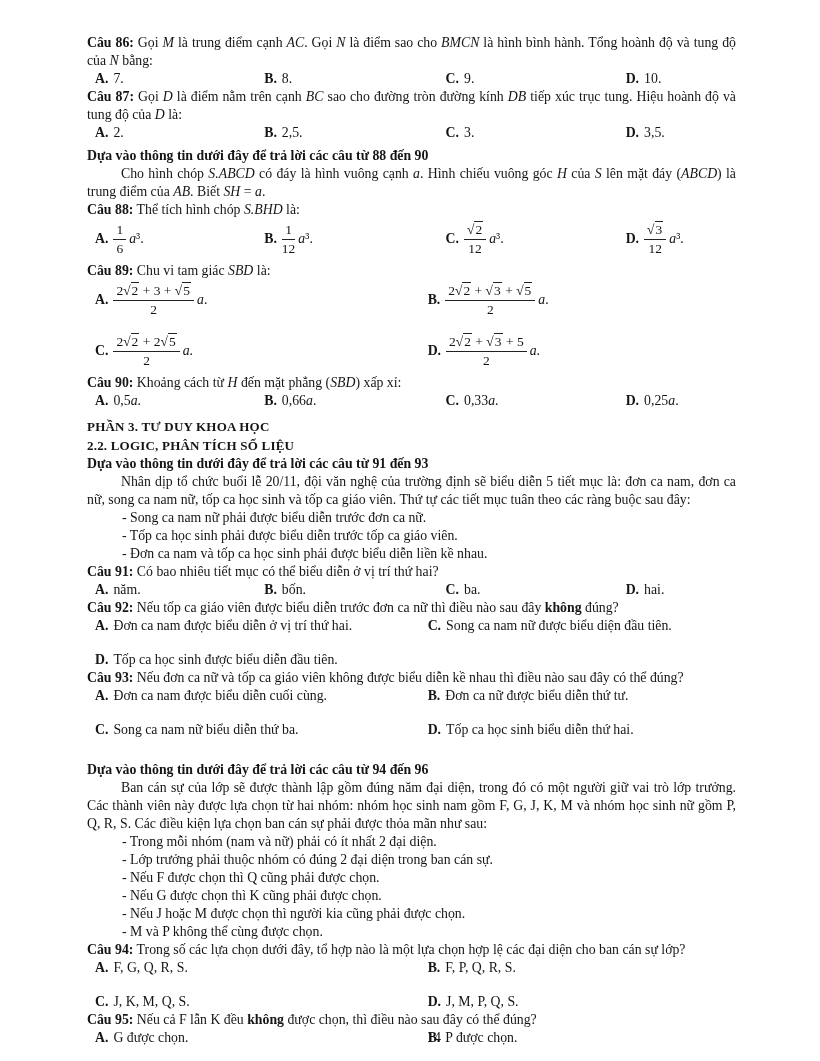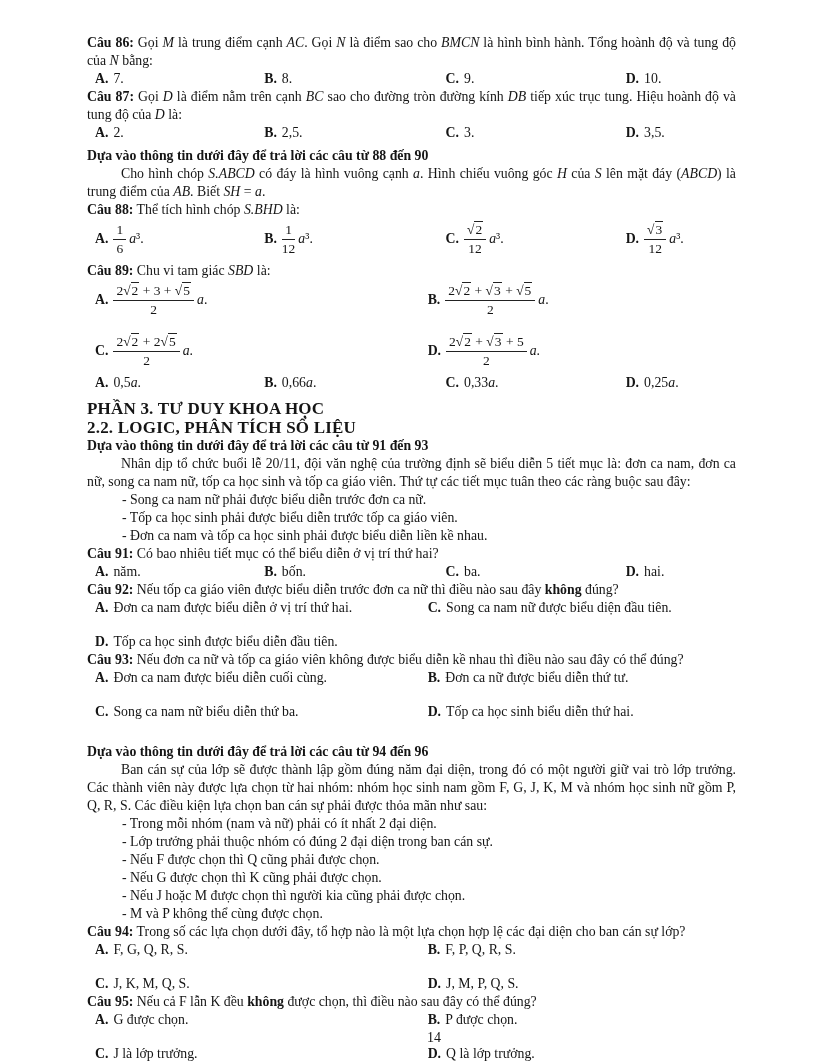--- a/index.html
+++ b/index.html
@@ -8,21 +8,21 @@
     padding:34px 84px 0 87px;position:relative;overflow:hidden;
     font-family:"Liberation Serif","DejaVu Serif",serif;
     font-size:13.8px;line-height:18px;color:#151515;
   }
   .doc{width:100%;}
   .q{text-align:justify;}
   .qlabel{font-weight:bold;}
   .para{text-align:justify;text-indent:34px;}
   .bullet{padding-left:35px;}
   .ghead{font-weight:bold;}
-  .section{font-weight:bold;font-size:17px;line-height:19px;letter-spacing:.2px;}
+  .section{font-weight:bold;font-size:13px;line-height:19px;letter-spacing:.2px;}
   .opts{display:grid;padding-left:8px;gap:16px;}
   .cols4{grid-template-columns:23.9% 25.8% 25.6% 1fr;}
   .cols2{grid-template-columns:49.4% 1fr;}
   .opt{white-space:nowrap;}
   .olabel{font-weight:bold;margin-right:5px;}
   .opts.math{margin:3px 0 5px;}
   .opts.math .opt{display:flex;align-items:center;}
   .frac{display:inline-flex;flex-direction:column;text-align:center;
         vertical-align:middle;line-height:1.18;font-size:13.5px;}
   .num{display:block;border-bottom:1px solid #222;padding:0 3px 1px;}
@@ -119,20 +119,21 @@
         </span>
         <span class="opt">
           <b class="olabel">D.</b>
           <span class="frac">
             <span class="num">2<span class="rad">√<span class="radbar">2</span></span> + <span class="rad">√<span class="radbar">3</span></span> + 5</span>
             <span class="den">2</span>
           </span>
           <span class="msuffix"><i>a</i>.</span>
         </span>
       </div>
+      <div class="q"><b class="qlabel">Câu 90:</b> <span class="qtext">Khoảng cách từ <i>H</i> đến mặt phẳng (<i>SBD</i>) xấp xỉ:</span></div>
       <div class="opts cols4">
         <span class="opt"><b class="olabel">A.</b><span class="otext">0,5<i>a</i>.</span></span>
         <span class="opt"><b class="olabel">B.</b><span class="otext">0,66<i>a</i>.</span></span>
         <span class="opt"><b class="olabel">C.</b><span class="otext">0,33<i>a</i>.</span></span>
         <span class="opt"><b class="olabel">D.</b><span class="otext">0,25<i>a</i>.</span></span>
       </div>
       <div class="spacer" style="height: 7px;"></div>
       <div class="section">PHẦN 3. TƯ DUY KHOA HỌC</div>
       <div class="section">2.2. LOGIC, PHÂN TÍCH SỐ LIỆU</div>
       <div class="ghead">Dựa vào thông tin dưới đây để trả lời các câu từ 91 đến 93</div>

